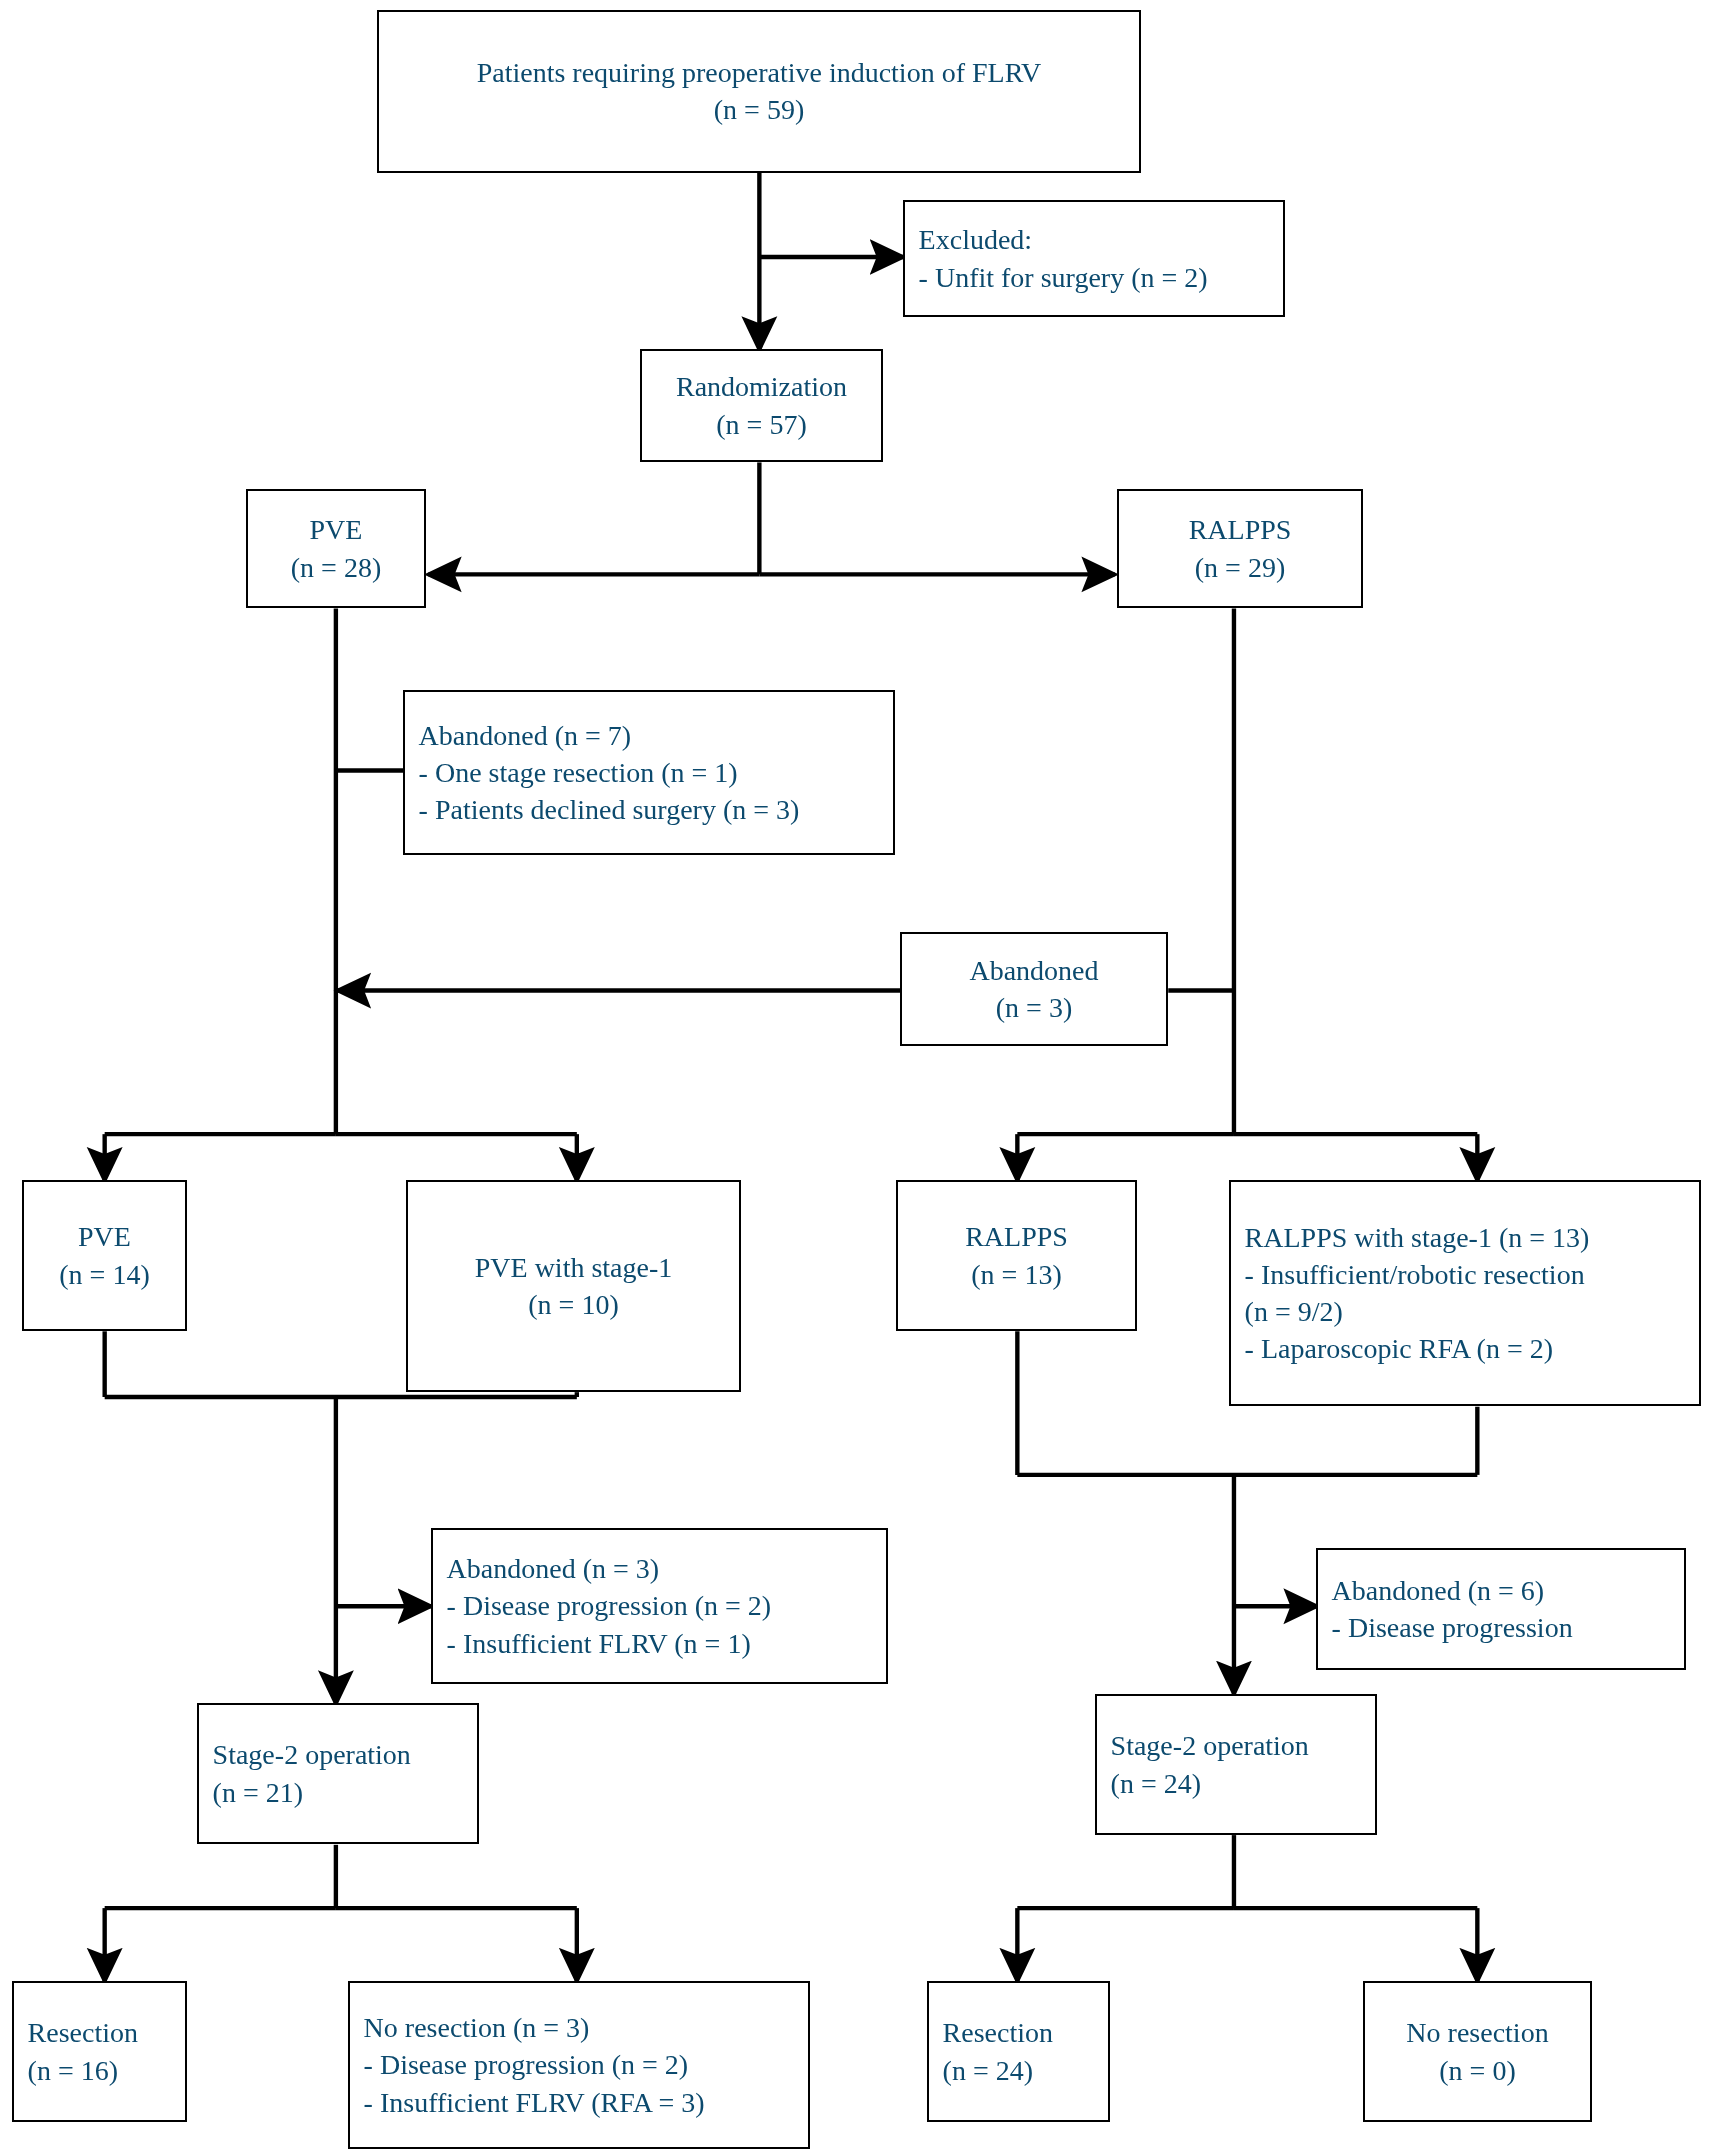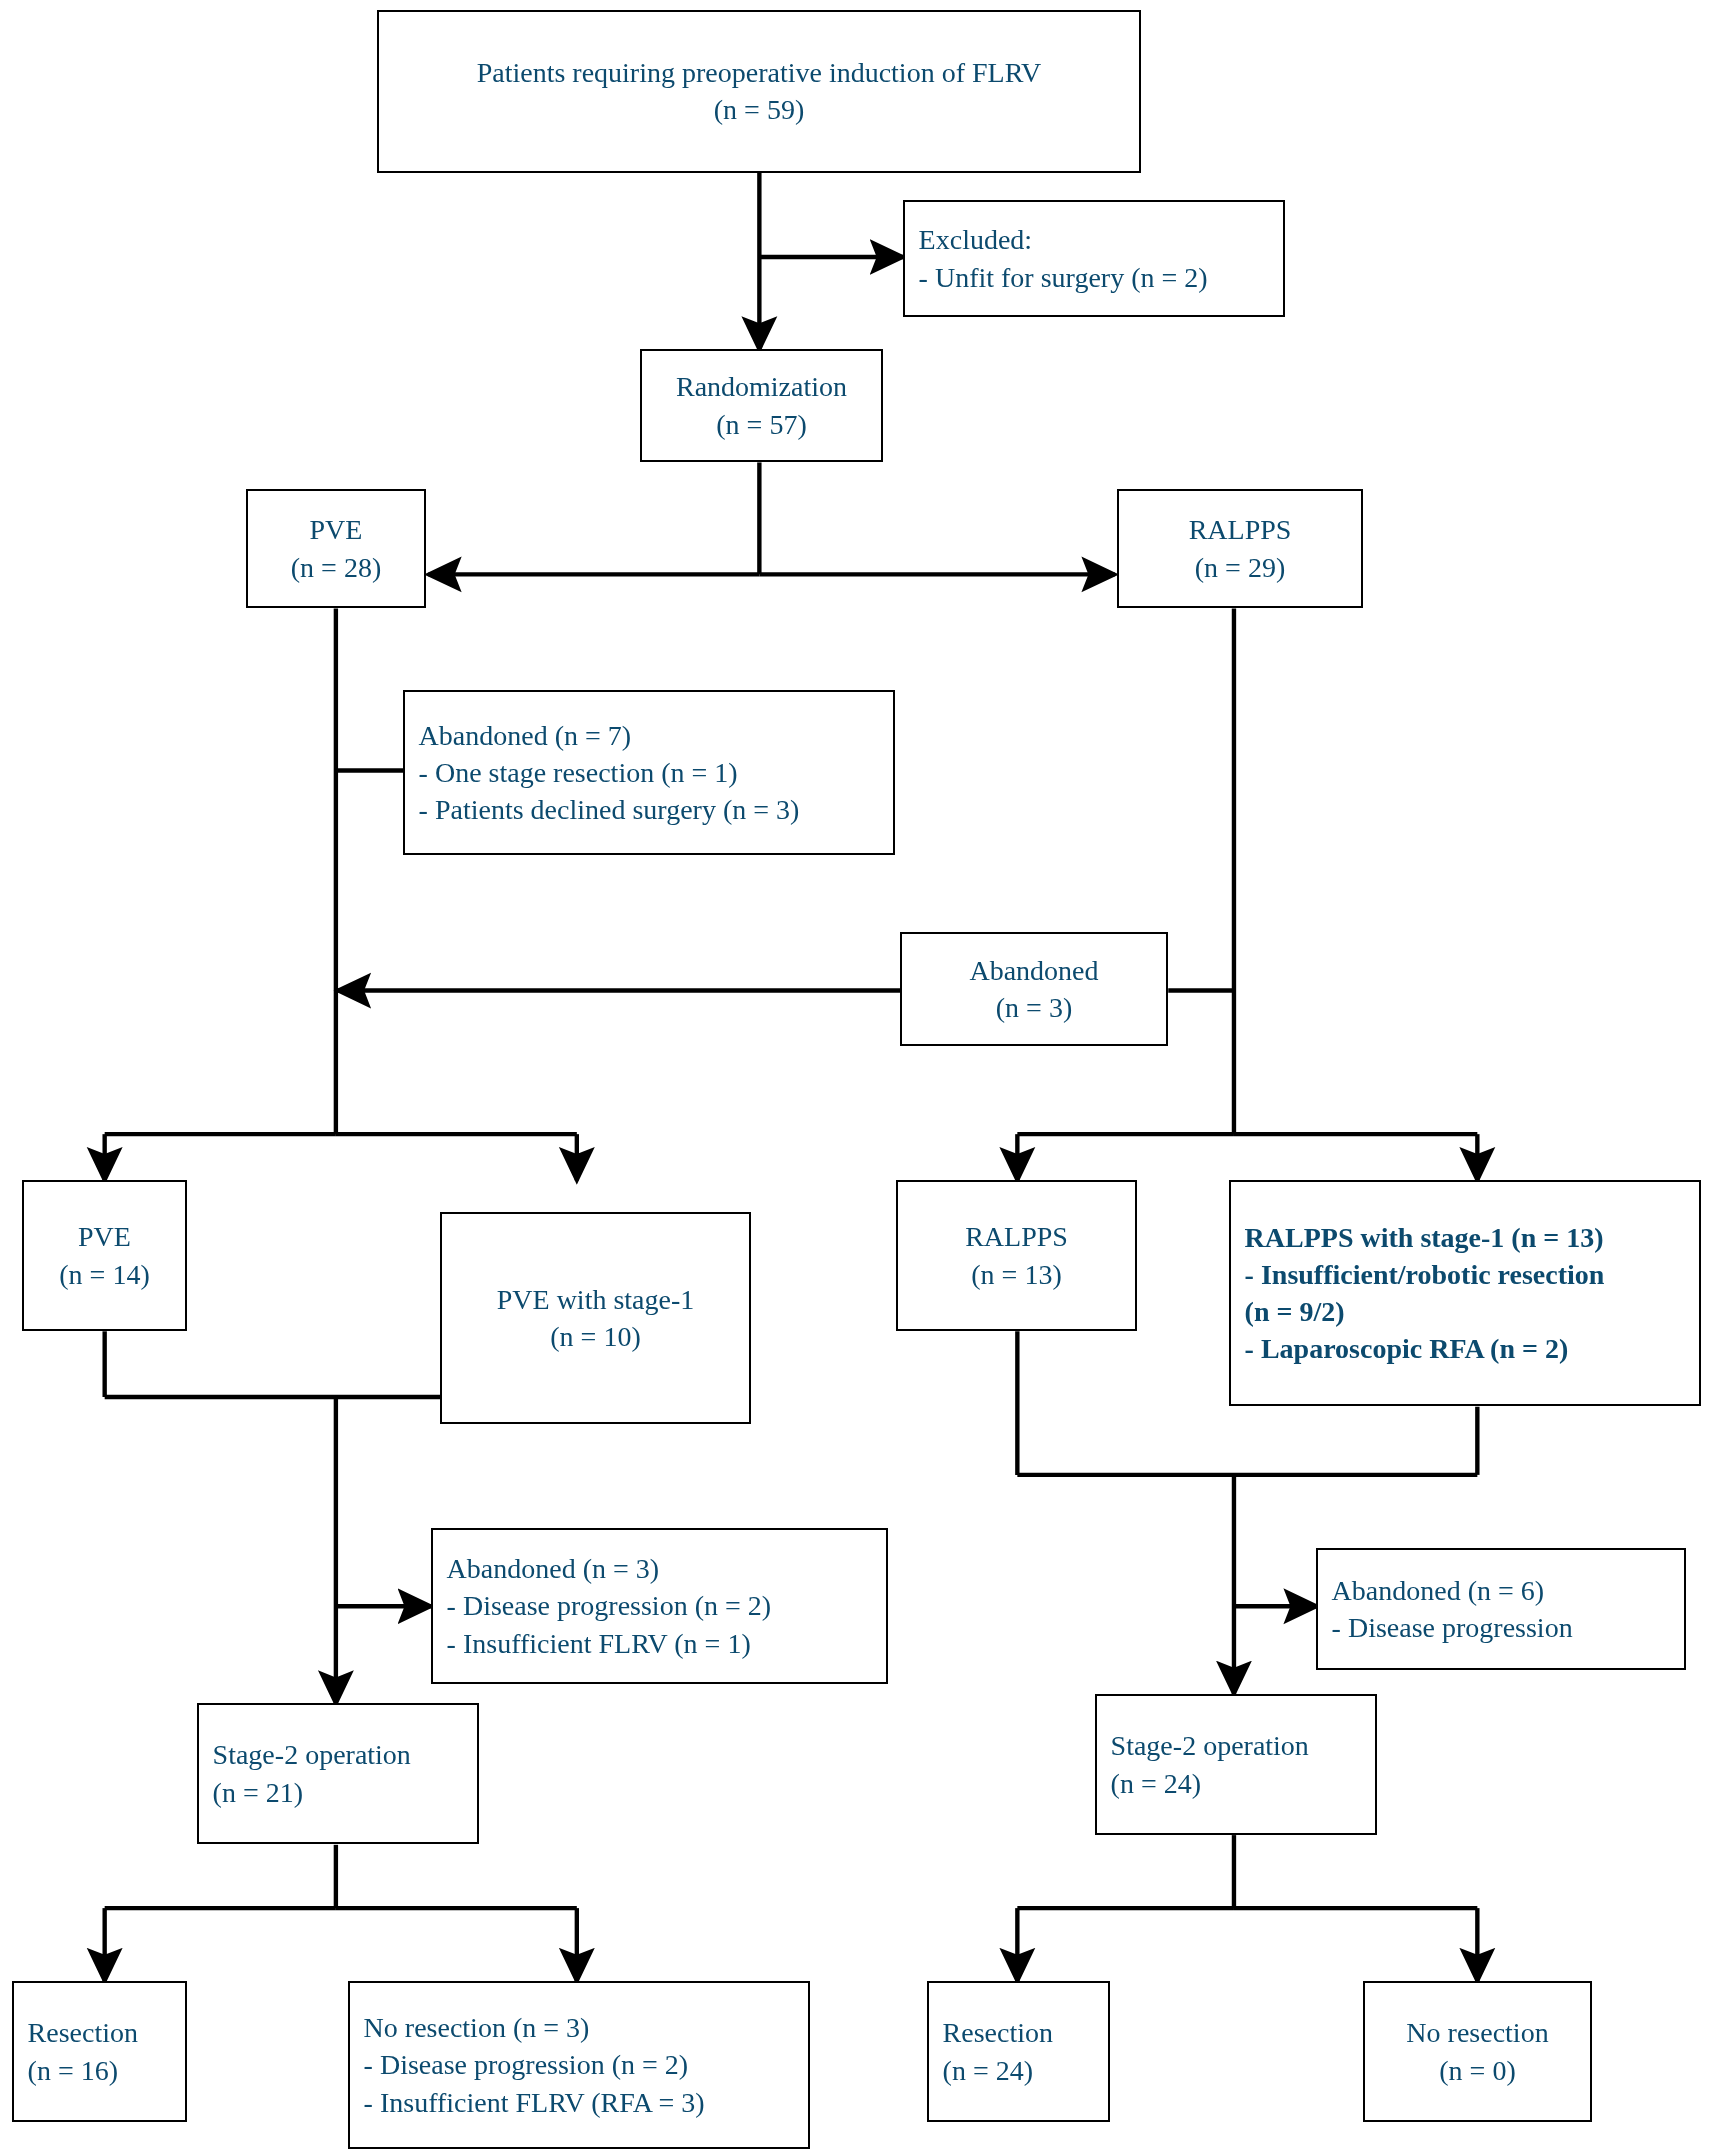--- a/index.html
+++ b/index.html
@@ -136,31 +136,31 @@
   <div class="node center" style="left:900px; top:932px; width:268px; height:114px;">
     <span class="ln">Abandoned</span>
     <span class="ln">(n = 3)</span>
   </div>
 
   <div class="node center" style="left:22px; top:1180px; width:165px; height:151px;">
     <span class="ln">PVE</span>
     <span class="ln">(n = 14)</span>
   </div>
 
-  <div class="node center" style="left:440px; top:1180px; width:311px; height:212px;margin-top:32px;">
+  <div class="node center" style="left:406px; top:1180px; width:335px; height:212px;">
     <span class="ln">PVE with stage-1</span>
     <span class="ln">(n = 10)</span>
   </div>
 
   <div class="node center" style="left:896px; top:1180px; width:241px; height:151px;">
     <span class="ln">RALPPS</span>
     <span class="ln">(n = 13)</span>
   </div>
 
-  <div class="node left" style="left:1229px; top:1180px; width:472px; height:226px;font-weight:bold;">
+  <div class="node left" style="left:1229px; top:1180px; width:472px; height:226px;">
     <span class="ln">RALPPS with stage-1 (n = 13)</span>
     <span class="ln">- Insufficient/robotic resection</span>
     <span class="ln">(n = 9/2)</span>
     <span class="ln">- Laparoscopic RFA (n = 2)</span>
   </div>
 
   <div class="node left" style="left:431px; top:1528px; width:457px; height:156px;">
     <span class="ln">Abandoned (n = 3)</span>
     <span class="ln">- Disease progression (n = 2)</span>
     <span class="ln">- Insufficient FLRV (n = 1)</span>

